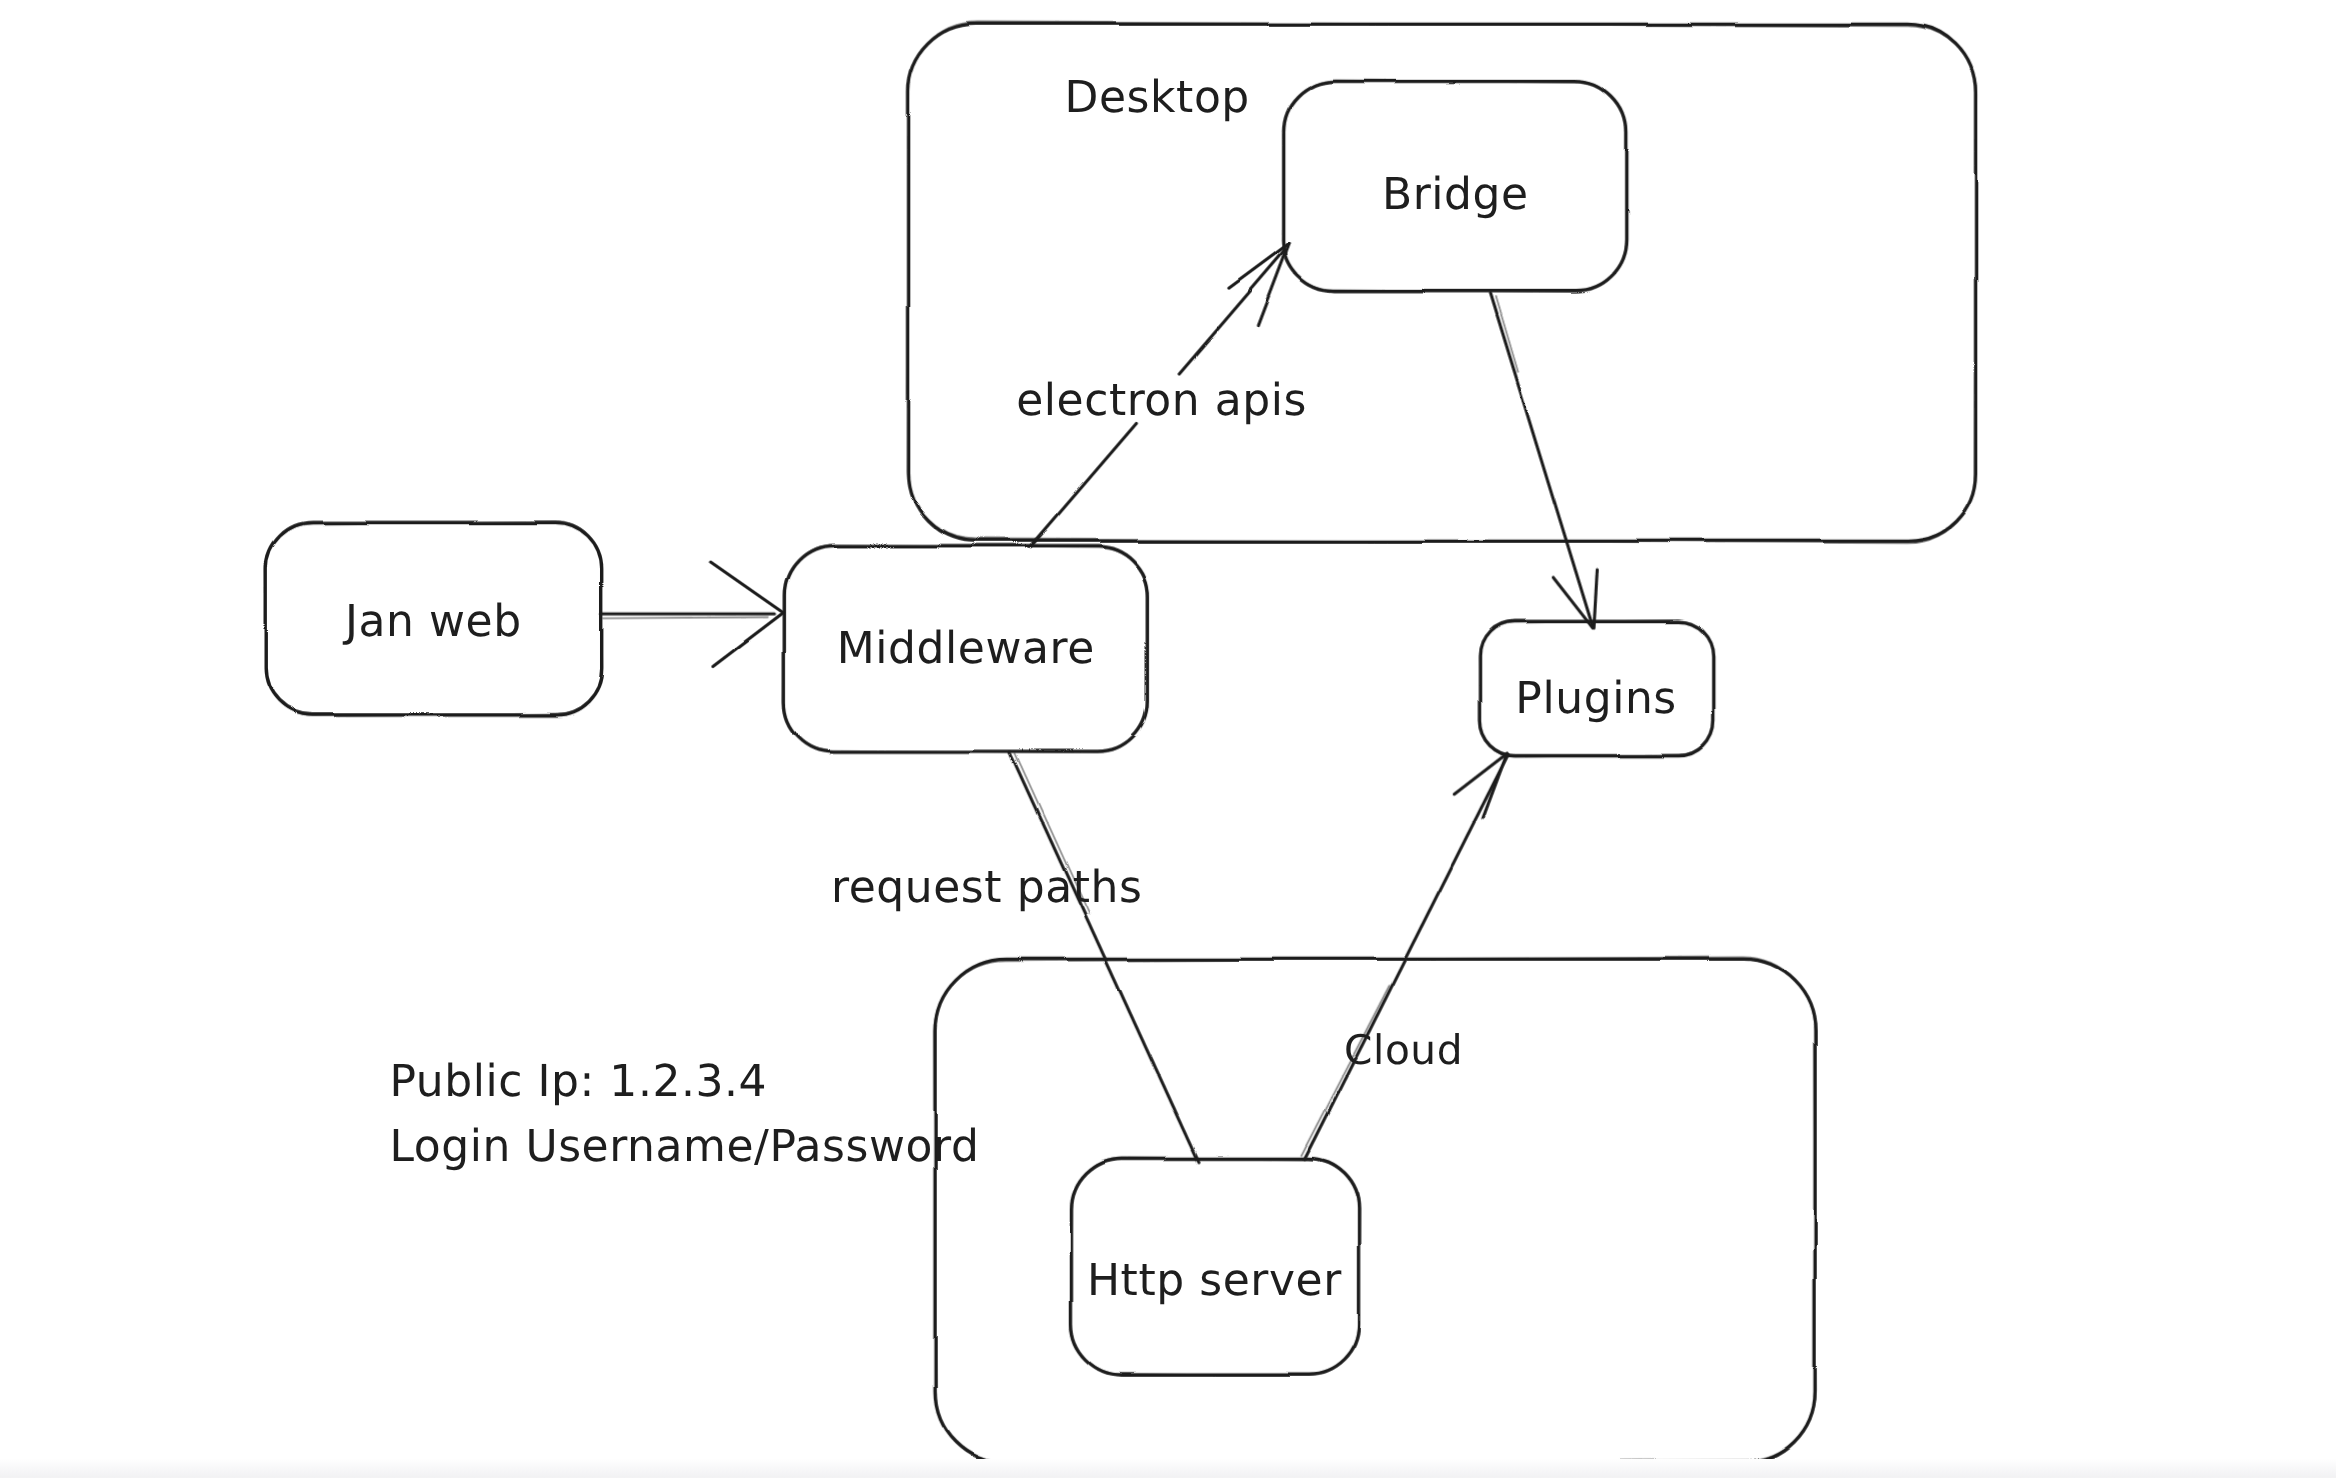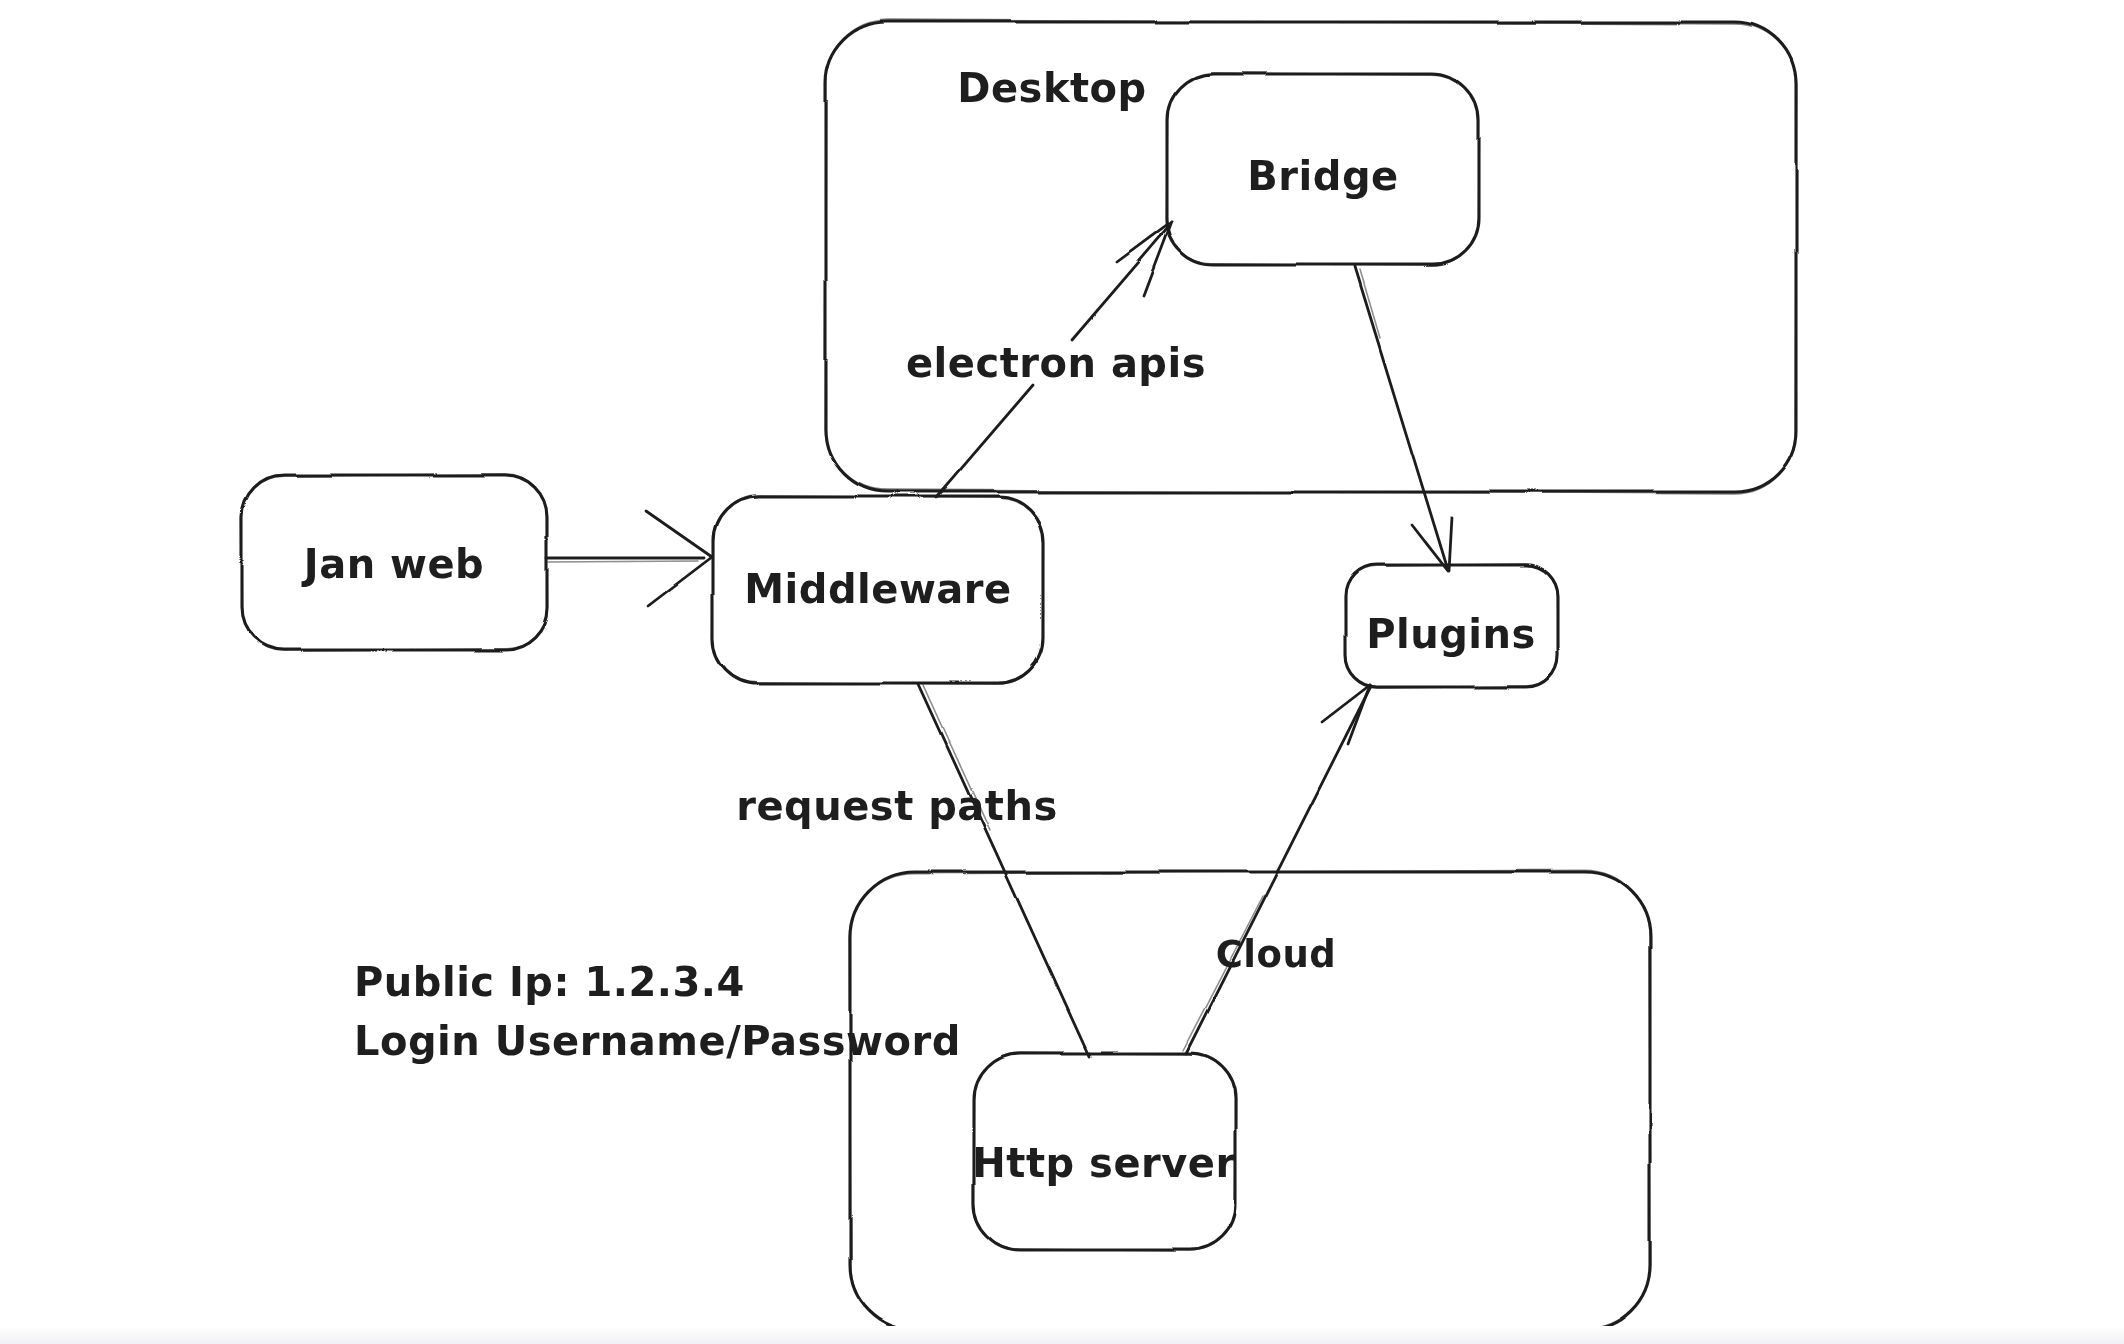--- a/index.html
+++ b/index.html
@@ -9,21 +9,20 @@
     width: 2124px;
     height: 1344px;
     overflow: hidden;
     font-family: "DejaVu Sans", "Liberation Sans", sans-serif;
   }
   .canvas-wrap {
     position: relative;
     width: 2124px;
     height: 1344px;
     background: #ffffff;
-    font-weight: bold;
   }
   svg { position: absolute; left: 0; top: 0; }
   .shape {
     fill: none;
     stroke: #1e1e1e;
     stroke-width: 3.1;
     stroke-linecap: round;
     stroke-linejoin: round;
   }
   .ghost {

